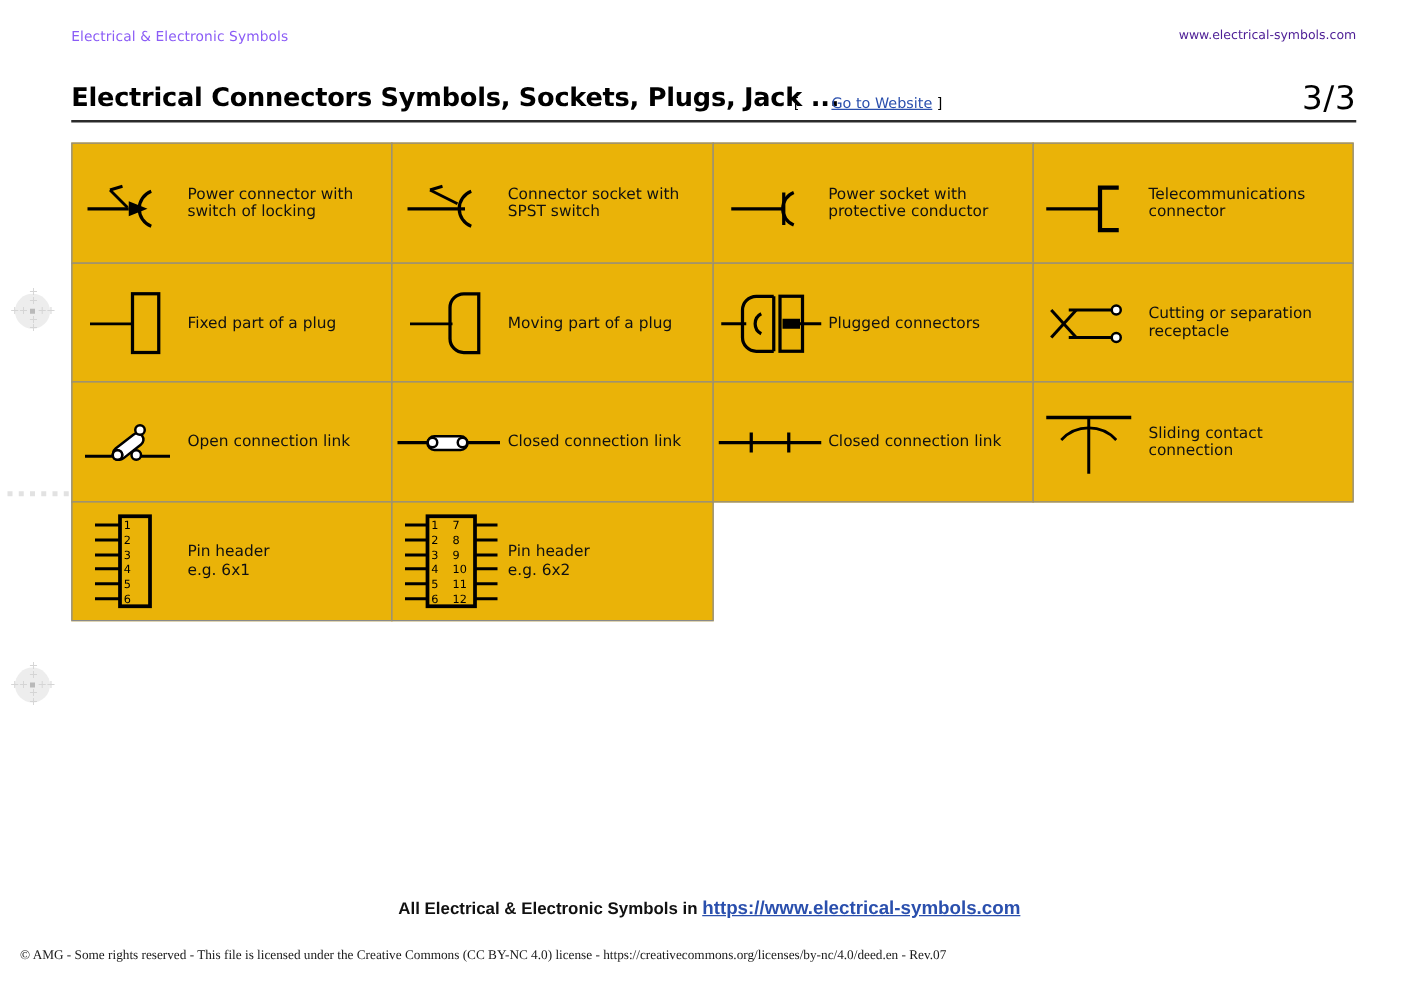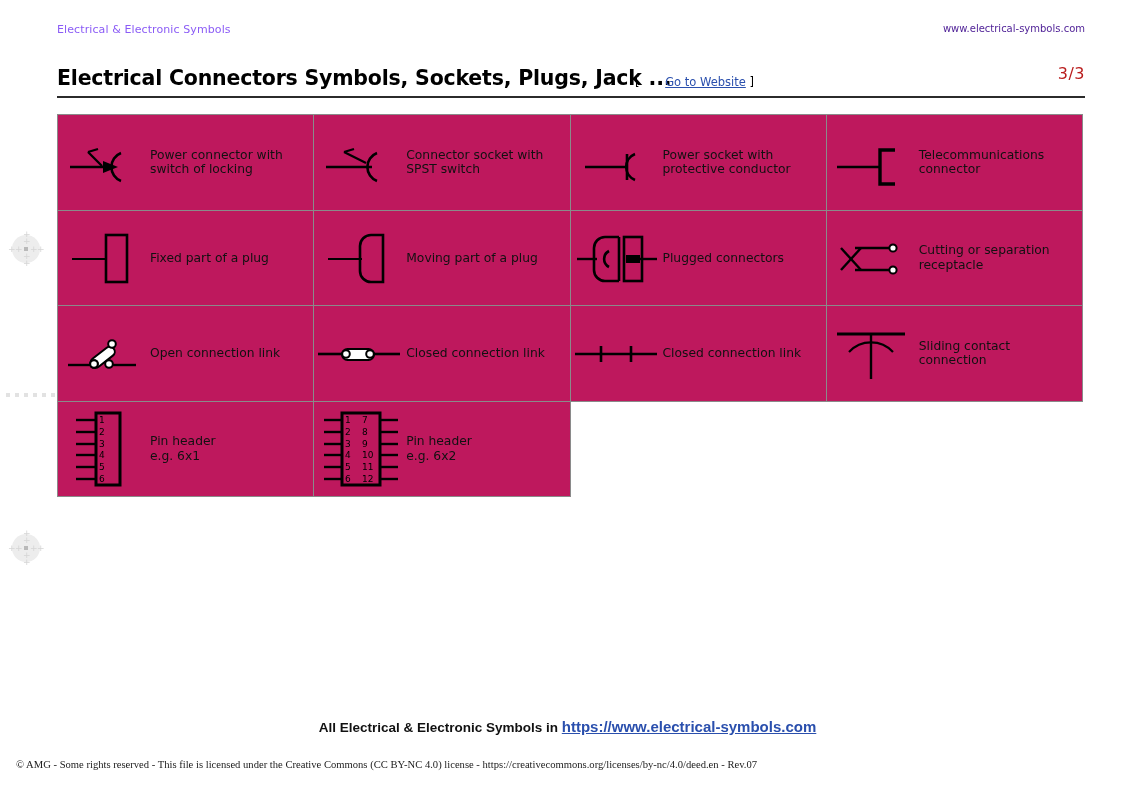--- a/index.html
+++ b/index.html
@@ -63,40 +63,40 @@
   .title-link-wrap a {
     color: #2a4fad;
     text-decoration: underline;
     margin-left: 22px;
   }
   .brk { color: #000; }
   .pagenum {
     position: absolute;
     right: 0px;
     top: -2px;
-    font-size: 16px;
-    color: #b91c1c;
+    font-size: 26px;
+    color: #000000;
     letter-spacing: 0.5px;
     margin-left: 44px;
   }
 
   
   .grid {
     position: absolute;
     left: 57px;
     top: 114px;
     width: 1029px;
   }
   .row {
     display: flex;
   }
   .card {
     box-sizing: border-box;
     border: 1px solid #8a8a8a;
-    background: #be185d;
+    background: #eab308;
     width: 257.25px;
     height: 96.5px;
     display: flex;
     align-items: center;
     margin-right: -1px;
     margin-bottom: -1px;
     overflow: hidden;
   }
   .sym {
     width: 92px;

